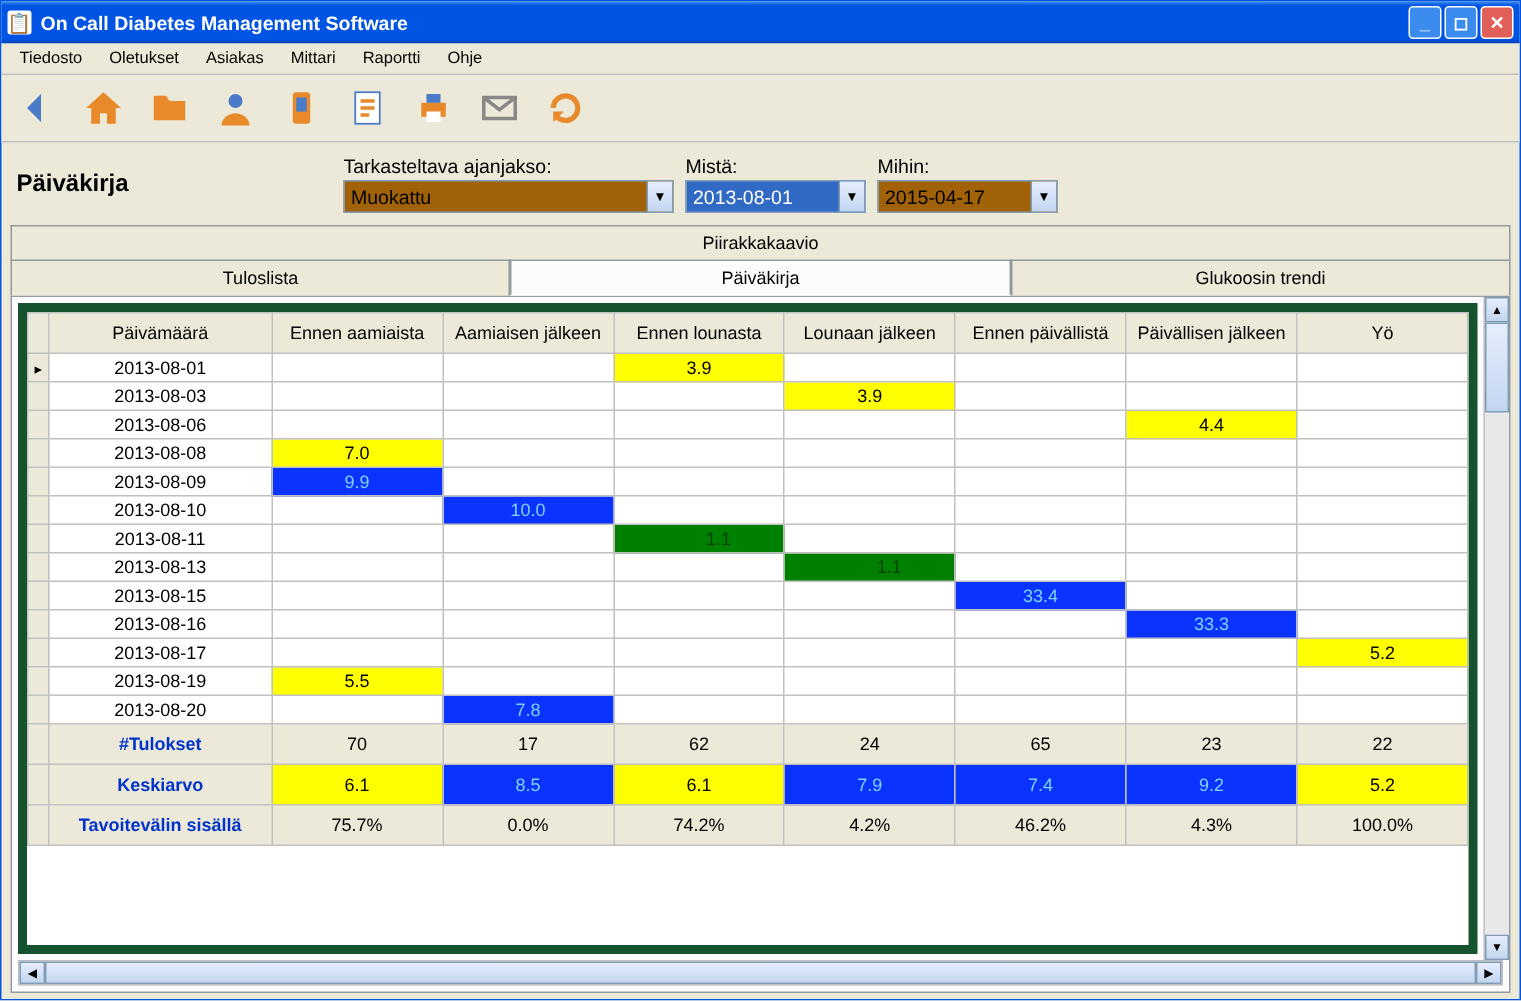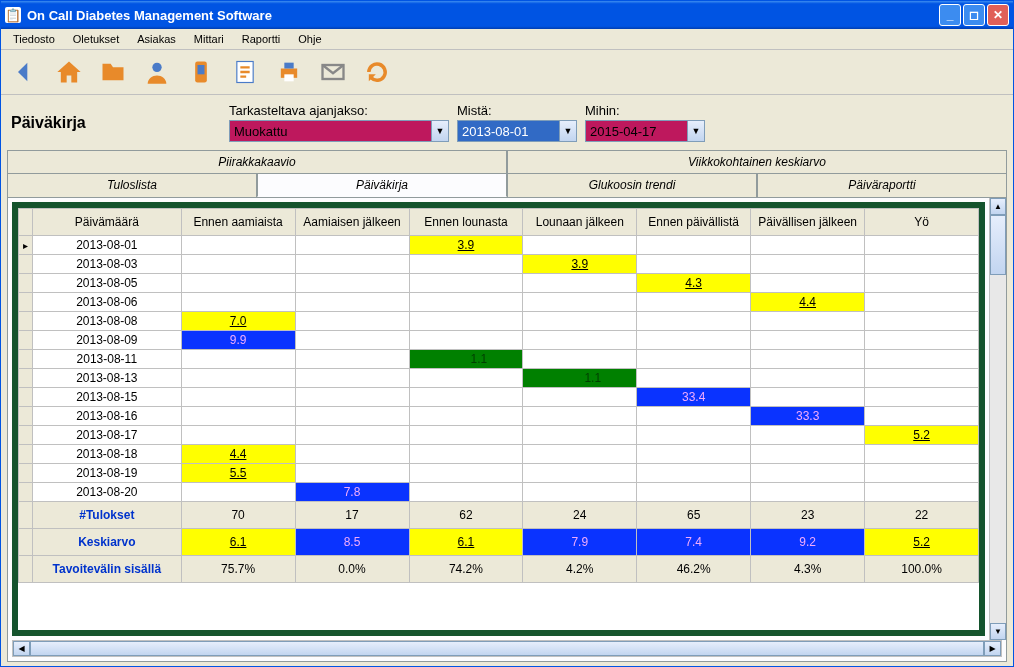--- a/index.html
+++ b/index.html
@@ -14,41 +14,41 @@
 .winbtn.close { background: #e06058; }
 .menubar { background: #ece9d8; padding: 2px 4px; display: flex; gap: 2px; border-bottom: 1px solid #c0c0c0; }
 .menubar .mitem { padding: 2px 8px; cursor: default; }
 .toolbar { background: #ece9d8; padding: 4px 6px; display: flex; gap: 8px; border-bottom: 1px solid #c0c0c0; }
 .tbtn { width: 36px; height: 36px; display: flex; align-items: center; justify-content: center; cursor: pointer; border: 1px solid transparent; }
 .tbtn svg { width: 28px; height: 28px; }
 .controls { display: flex; align-items: center; padding: 8px 10px; gap: 8px; }
 .controls .pagetitle { font-size: 16px; font-weight: bold; width: 210px; }
 .ctrlgrp { display: flex; flex-direction: column; gap: 2px; }
 .ctrlgrp label { font-size: 13px; }
-.combo { display: flex; align-items: center; border: 1px solid #7f9db9; background: #be185d; height: 22px; }
+.combo { display: flex; align-items: center; border: 1px solid #7f9db9; background: #a16207; height: 22px; }
 .combo.sel { background: #316ac5; color: #fff; }
 .combo .val { padding: 2px 4px; flex: 1; font-size: 13px; }
 .combo .arrow { width: 17px; height: 20px; background: linear-gradient(#e6eefc,#c2d5f0); border-left: 1px solid #7f9db9; display: flex; align-items: center; justify-content: center; color: #000; font-size: 9px; }
 .tabs-outer { padding: 0 6px; }
 .tabs { display: flex; }
 .tabs.row1, .tabs.row2 { }
-.tab { flex: 1; text-align: center; padding: 4px 26px; background: #ece9d8; border: 1px solid #919b9c; border-bottom: none; font-size: 12px; cursor: default; position: relative; font-style: italic; }
+.tab { flex: 1; text-align: center; padding: 4px 26px; background: #ece9d8; border: 1px solid #919b9c; border-bottom: none; font-size: 12px; cursor: default; position: relative; }
 .tab.active { background: #fcfcfe; border-bottom: 1px solid #fcfcfe; z-index: 2; }
 .tabpanel { border: 1px solid #919b9c; margin: 0 6px 4px 6px; background: #fcfcfe; flex: 1; display: flex; flex-direction: column; overflow: hidden; }
 .gridwrap { flex: 1; display: flex; overflow: hidden; }
 .grid { flex: 1; overflow: auto; border: 6px solid #14532d; margin: 4px; background: #fff; }
 table { border-collapse: collapse; width: 100%; font-size: 12px; }
 th, td { border: 1px solid #c0c0c0; padding: 2px 4px; text-align: center; height: 18px; }
 th { background: #ece9d8; font-weight: normal; font-size: 12px; padding: 6px 4px; }
 .rowhdr { background: #ece9d8; width: 14px; }
 .rowhdr.current::before { content: "▸"; font-size: 10px; color: #000; }
 .datecell { text-align: center; width: 150px; }
 td.val { width: 115px; }
-.yellow { background: #ffff00; text-decoration: underline; }
-.blue { background: #0a33ff; color: #f0abfc; margin-left: 21px; }
+.yellow { background: #ffff00; }
+.blue { background: #0a33ff; color: #7dd3fc; margin-left: 21px; }
 .green { background: #008000; color: #004000; padding-left: 30px; }
 .summary { background: #ece9d8; }
 .summary th { font-weight: bold; color: #0033cc; text-align: center; }
 .summary td { font-weight: normal; }
 .vscroll { width: 17px; background: #e8e8e8; border-left: 1px solid #c0c0c0; display: flex; flex-direction: column; }
 .vscroll .sbtn { height: 17px; background: linear-gradient(#e6eefc,#c2d5f0); border: 1px solid #7f9db9; display: flex; align-items: center; justify-content: center; font-size: 8px; }
 .vscroll .track { flex: 1; background: #e8e8e8; position: relative; }
 .vscroll .thumb { position: absolute; top: 0; left: 0; right: 0; height: 60px; background: linear-gradient(#e6eefc,#c2d5f0); border: 1px solid #7f9db9; }
 .hscroll { height: 17px; background: #e8e8e8; margin: 0 4px 4px 4px; display: flex; border: 1px solid #c0c0c0; }
 .hscroll .sbtn { width: 17px; background: linear-gradient(#e6eefc,#c2d5f0); border: 1px solid #7f9db9; display: flex; align-items: center; justify-content: center; font-size: 8px; }
@@ -154,27 +154,25 @@
       <div class="combo">
         <span class="val">2015-04-17</span>
         <span class="arrow">▼</span>
       </div>
     </div>
   </div>
 
   <div class="tabs-outer">
     <div class="tabs row1" id="tabs-row1">
         <div class="tab">Piirakkakaavio</div>
-        <div class="tab">Viikkokohtainen keskiarvo</div>
       </div>
     <div class="tabs row2" id="tabs-row2">
         <div class="tab">Tuloslista</div>
         <div class="tab active">Päiväkirja</div>
         <div class="tab">Glukoosin trendi</div>
-        <div class="tab">Päiväraportti</div>
       </div>
   </div>
 
   <div class="tabpanel">
     <div class="gridwrap">
       <div class="grid">
         <table id="dtable">
             <tbody>
               <tr>
                 <th class="rowhdr"></th>
@@ -204,31 +202,20 @@
                 <td class="val"></td>
                 <td class="val"></td>
                 <td class="val"></td>
                 <td class="val yellow">3.9</td>
                 <td class="val"></td>
                 <td class="val"></td>
                 <td class="val"></td>
               </tr>
               <tr>
                 <td class="rowhdr"></td>
-                <td class="datecell">2013-08-05</td>
-                <td class="val"></td>
-                <td class="val"></td>
-                <td class="val"></td>
-                <td class="val"></td>
-                <td class="val yellow">4.3</td>
-                <td class="val"></td>
-                <td class="val"></td>
-              </tr>
-              <tr>
-                <td class="rowhdr"></td>
                 <td class="datecell">2013-08-06</td>
                 <td class="val"></td>
                 <td class="val"></td>
                 <td class="val"></td>
                 <td class="val"></td>
                 <td class="val"></td>
                 <td class="val yellow">4.4</td>
                 <td class="val"></td>
               </tr>
               <tr>
@@ -248,20 +235,31 @@
                 <td class="val blue">9.9</td>
                 <td class="val"></td>
                 <td class="val"></td>
                 <td class="val"></td>
                 <td class="val"></td>
                 <td class="val"></td>
                 <td class="val"></td>
               </tr>
               <tr>
                 <td class="rowhdr"></td>
+                <td class="datecell">2013-08-10</td>
+                <td class="val"></td>
+                <td class="val blue">10.0</td>
+                <td class="val"></td>
+                <td class="val"></td>
+                <td class="val"></td>
+                <td class="val"></td>
+                <td class="val"></td>
+              </tr>
+              <tr>
+                <td class="rowhdr"></td>
                 <td class="datecell">2013-08-11</td>
                 <td class="val"></td>
                 <td class="val"></td>
                 <td class="val green">1.1</td>
                 <td class="val"></td>
                 <td class="val"></td>
                 <td class="val"></td>
                 <td class="val"></td>
               </tr>
               <tr>
@@ -300,31 +298,20 @@
               <tr>
                 <td class="rowhdr"></td>
                 <td class="datecell">2013-08-17</td>
                 <td class="val"></td>
                 <td class="val"></td>
                 <td class="val"></td>
                 <td class="val"></td>
                 <td class="val"></td>
                 <td class="val"></td>
                 <td class="val yellow">5.2</td>
-              </tr>
-              <tr>
-                <td class="rowhdr"></td>
-                <td class="datecell">2013-08-18</td>
-                <td class="val yellow">4.4</td>
-                <td class="val"></td>
-                <td class="val"></td>
-                <td class="val"></td>
-                <td class="val"></td>
-                <td class="val"></td>
-                <td class="val"></td>
               </tr>
               <tr>
                 <td class="rowhdr"></td>
                 <td class="datecell">2013-08-19</td>
                 <td class="val yellow">5.5</td>
                 <td class="val"></td>
                 <td class="val"></td>
                 <td class="val"></td>
                 <td class="val"></td>
                 <td class="val"></td>

